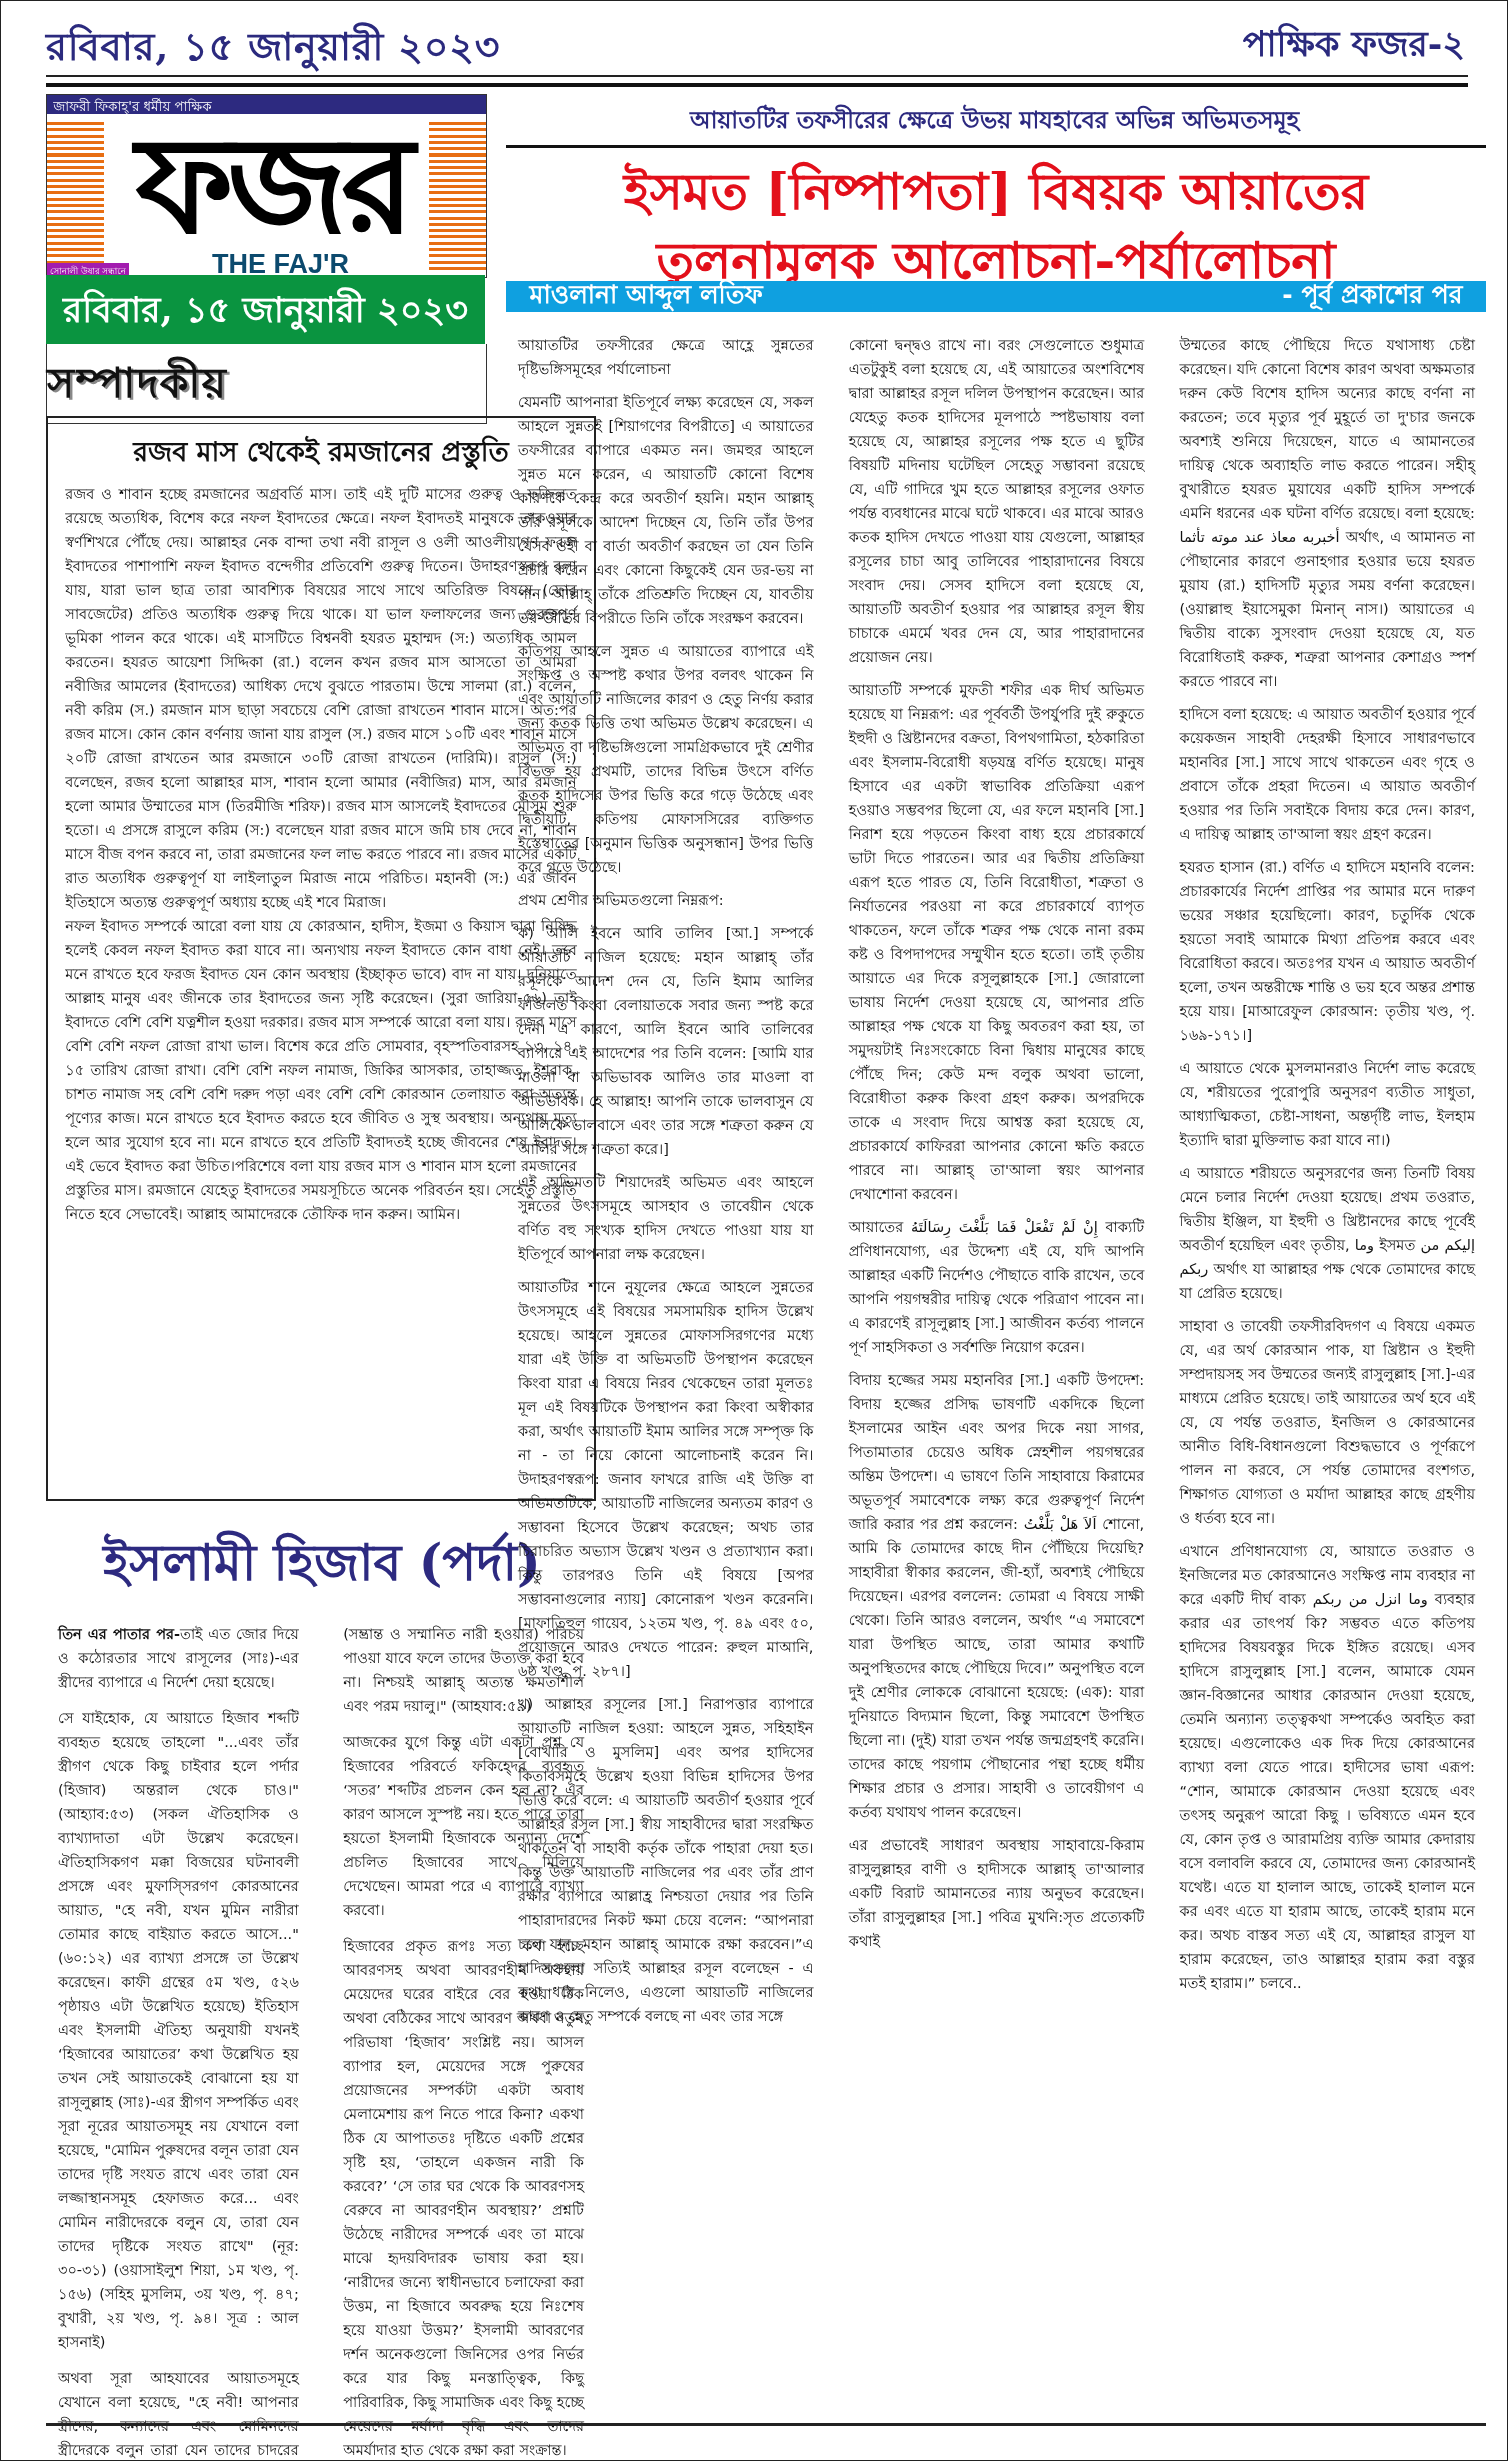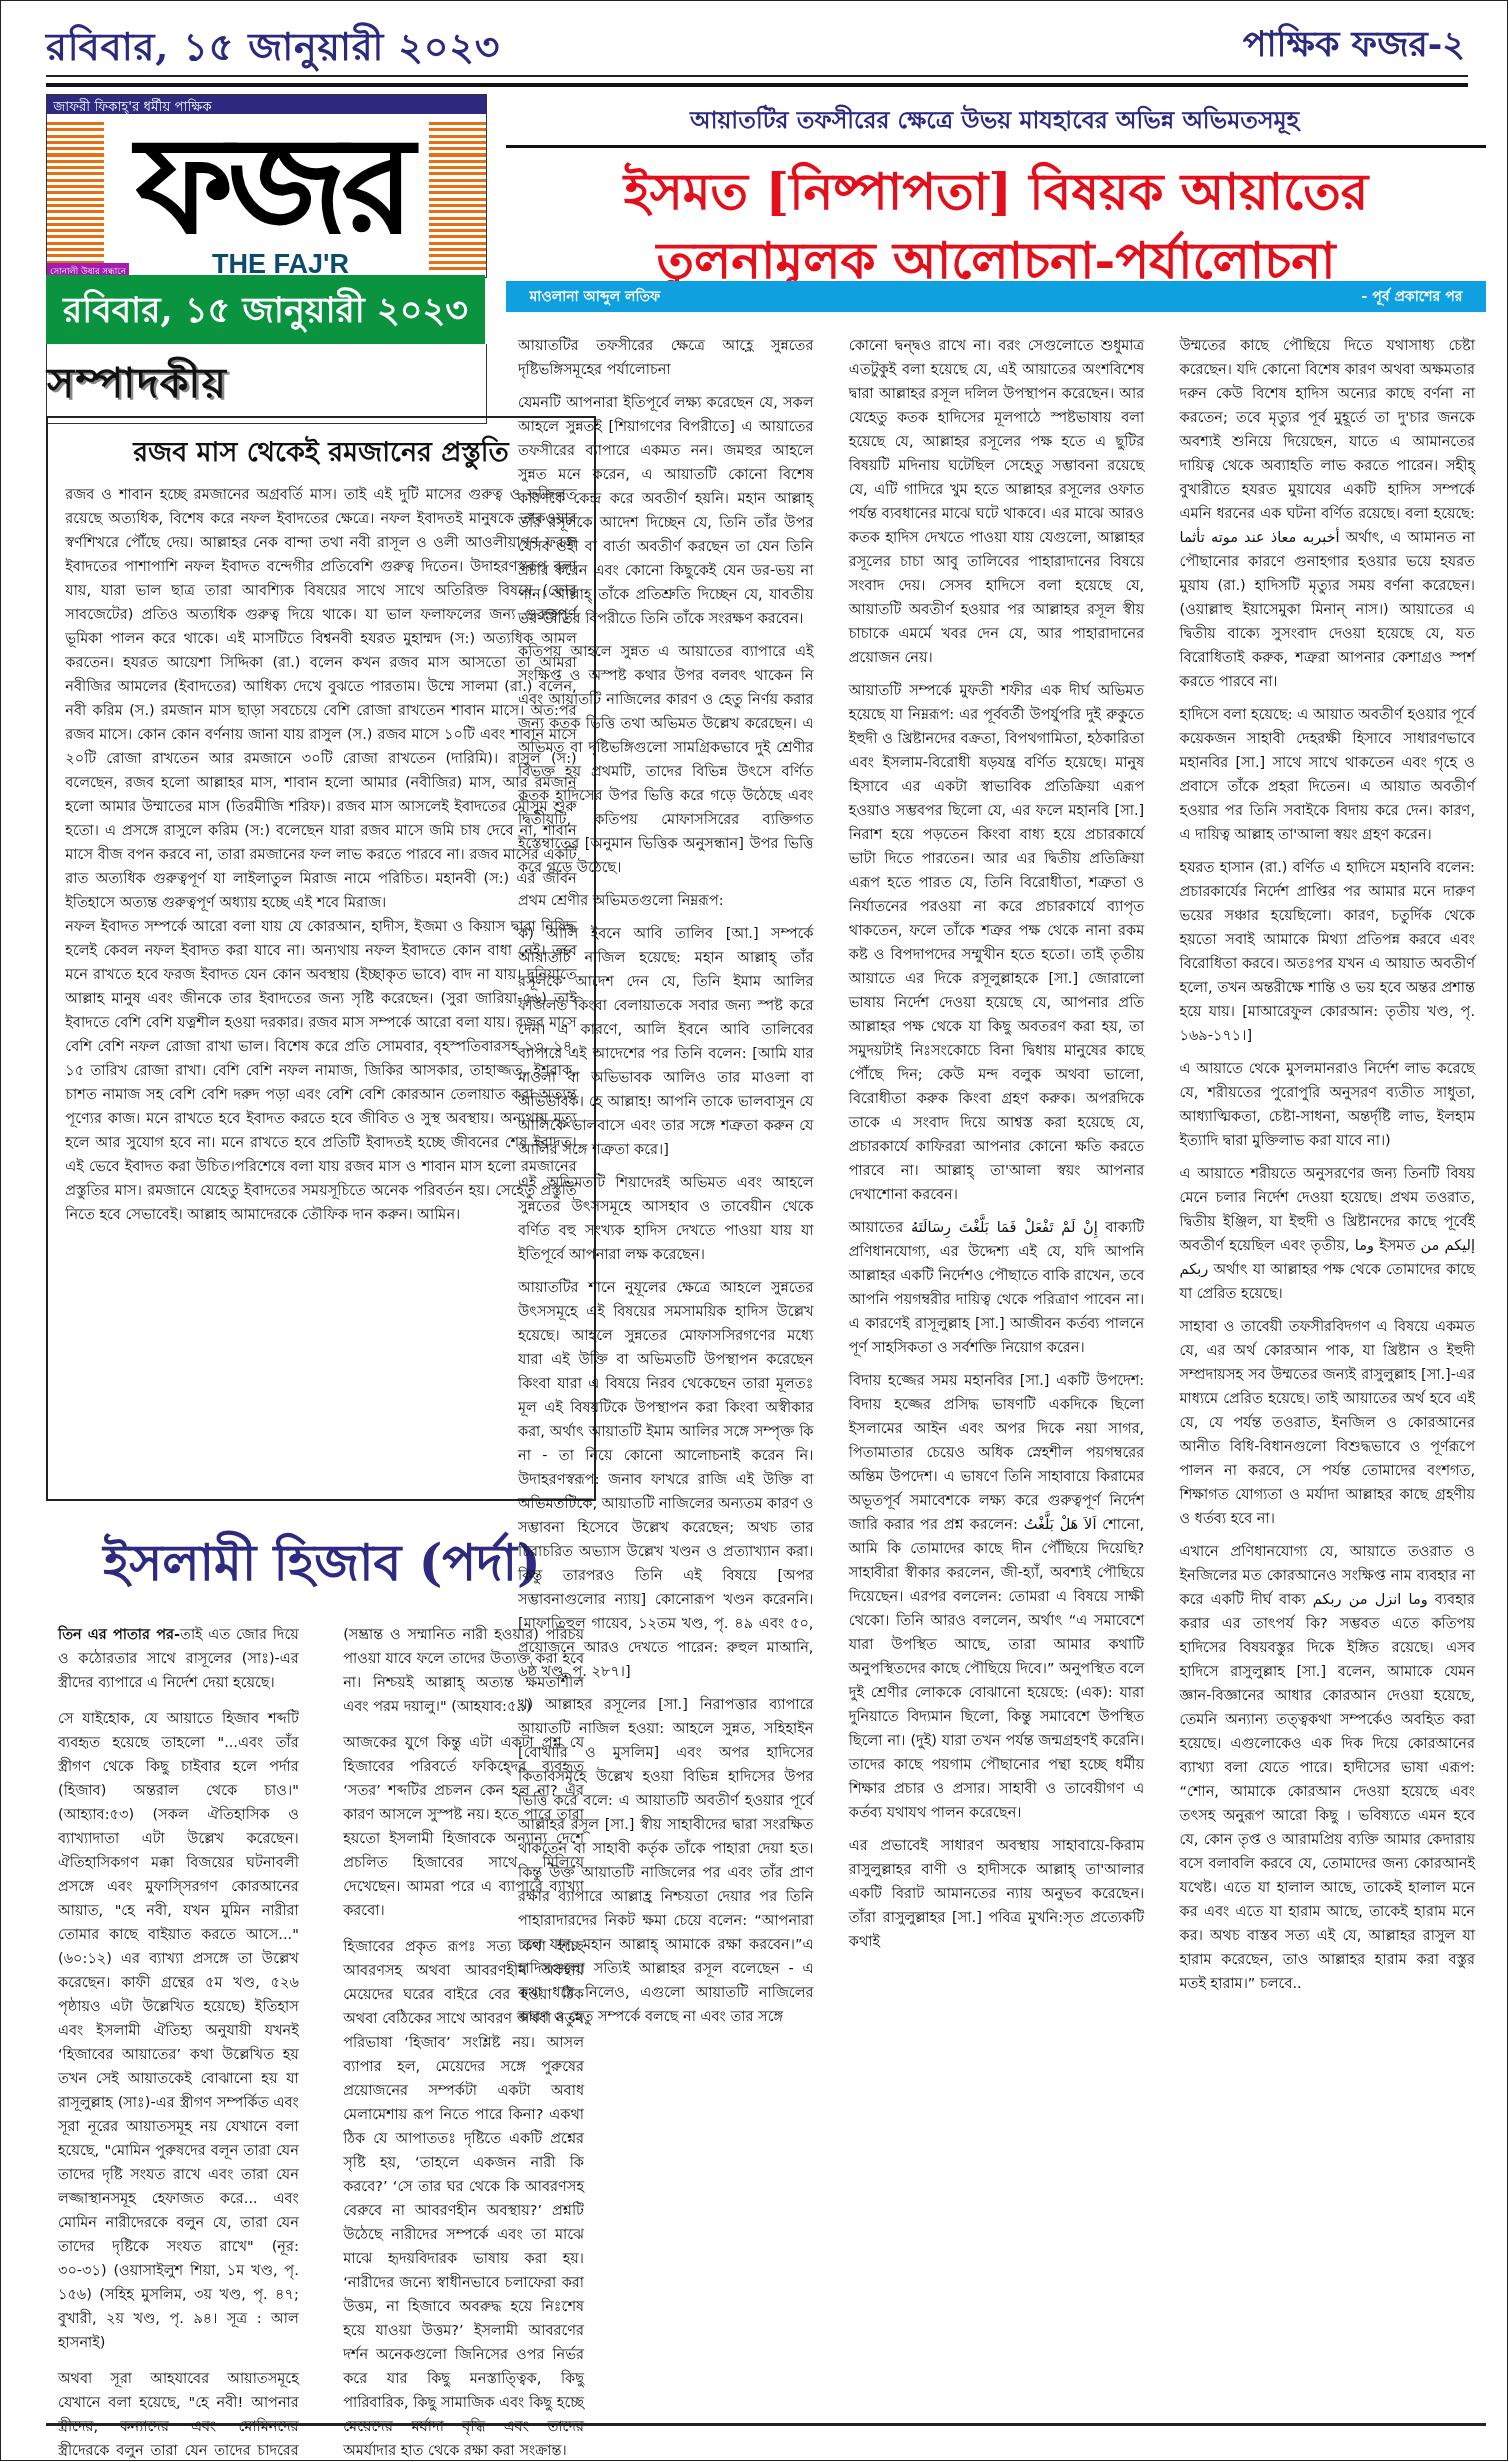--- a/index.html
+++ b/index.html
@@ -34,21 +34,21 @@
   .hj-cols{position:absolute;left:46px;top:1610px;width:550px;height:810px;display:flex;gap:20.4px;}
   .hj-col{flex:1;font-size:14.5px;line-height:24px;text-align:justify;}
   .hj-col p{margin:12px;}
   .hj-col b{font-weight:bold;}
   .hj-rule{position:absolute;left:46px;top:2423px;width:550px;height:3.1px;background:#222;}
 
   
   .kicker{position:absolute;left:503px;top:102px;width:983px;text-align:center;font-size:23.6px;font-weight:bold;color:#2d2a80;font-family:"DejaVu Serif",serif;}
   .kicker-rule{position:absolute;left:506px;top:145px;width:980px;height:3.1px;background:#111;}
   .headline{position:absolute;left:506px;top:157px;width:980px;text-align:center;font-size:50px;line-height:69px;font-weight:900;color:#e3101b;font-family:"DejaVu Serif",serif;}
-  .byline{position:absolute;left:506px;top:281px;width:980px;height:31px;background:#0fa0e0;color:#fff;font-size:14px;font-weight:bold;display:flex;justify-content:space-between;align-items:center;padding:0 23.6px;box-sizing:border-box;}
+  .byline{position:absolute;left:506px;top:281px;width:980px;height:31px;background:#0fa0e0;color:#fff;font-size:25px;font-weight:bold;display:flex;justify-content:space-between;align-items:center;padding:0 23.6px;box-sizing:border-box;}
   .art-cols{position:absolute;left:509px;top:324px;width:975px;height:2091px;display:flex;gap:17.3px;}
   .art-col{flex:1;font-size:14.5px;line-height:24px;text-align:justify;overflow:hidden;}
   .art-col p{margin:9px;}
   .art-rule{position:absolute;left:506px;top:2423px;width:980px;height:3.1px;background:#222;}
 </style>
 </head>
 <body>
 
 <div class="frame"></div>
 

